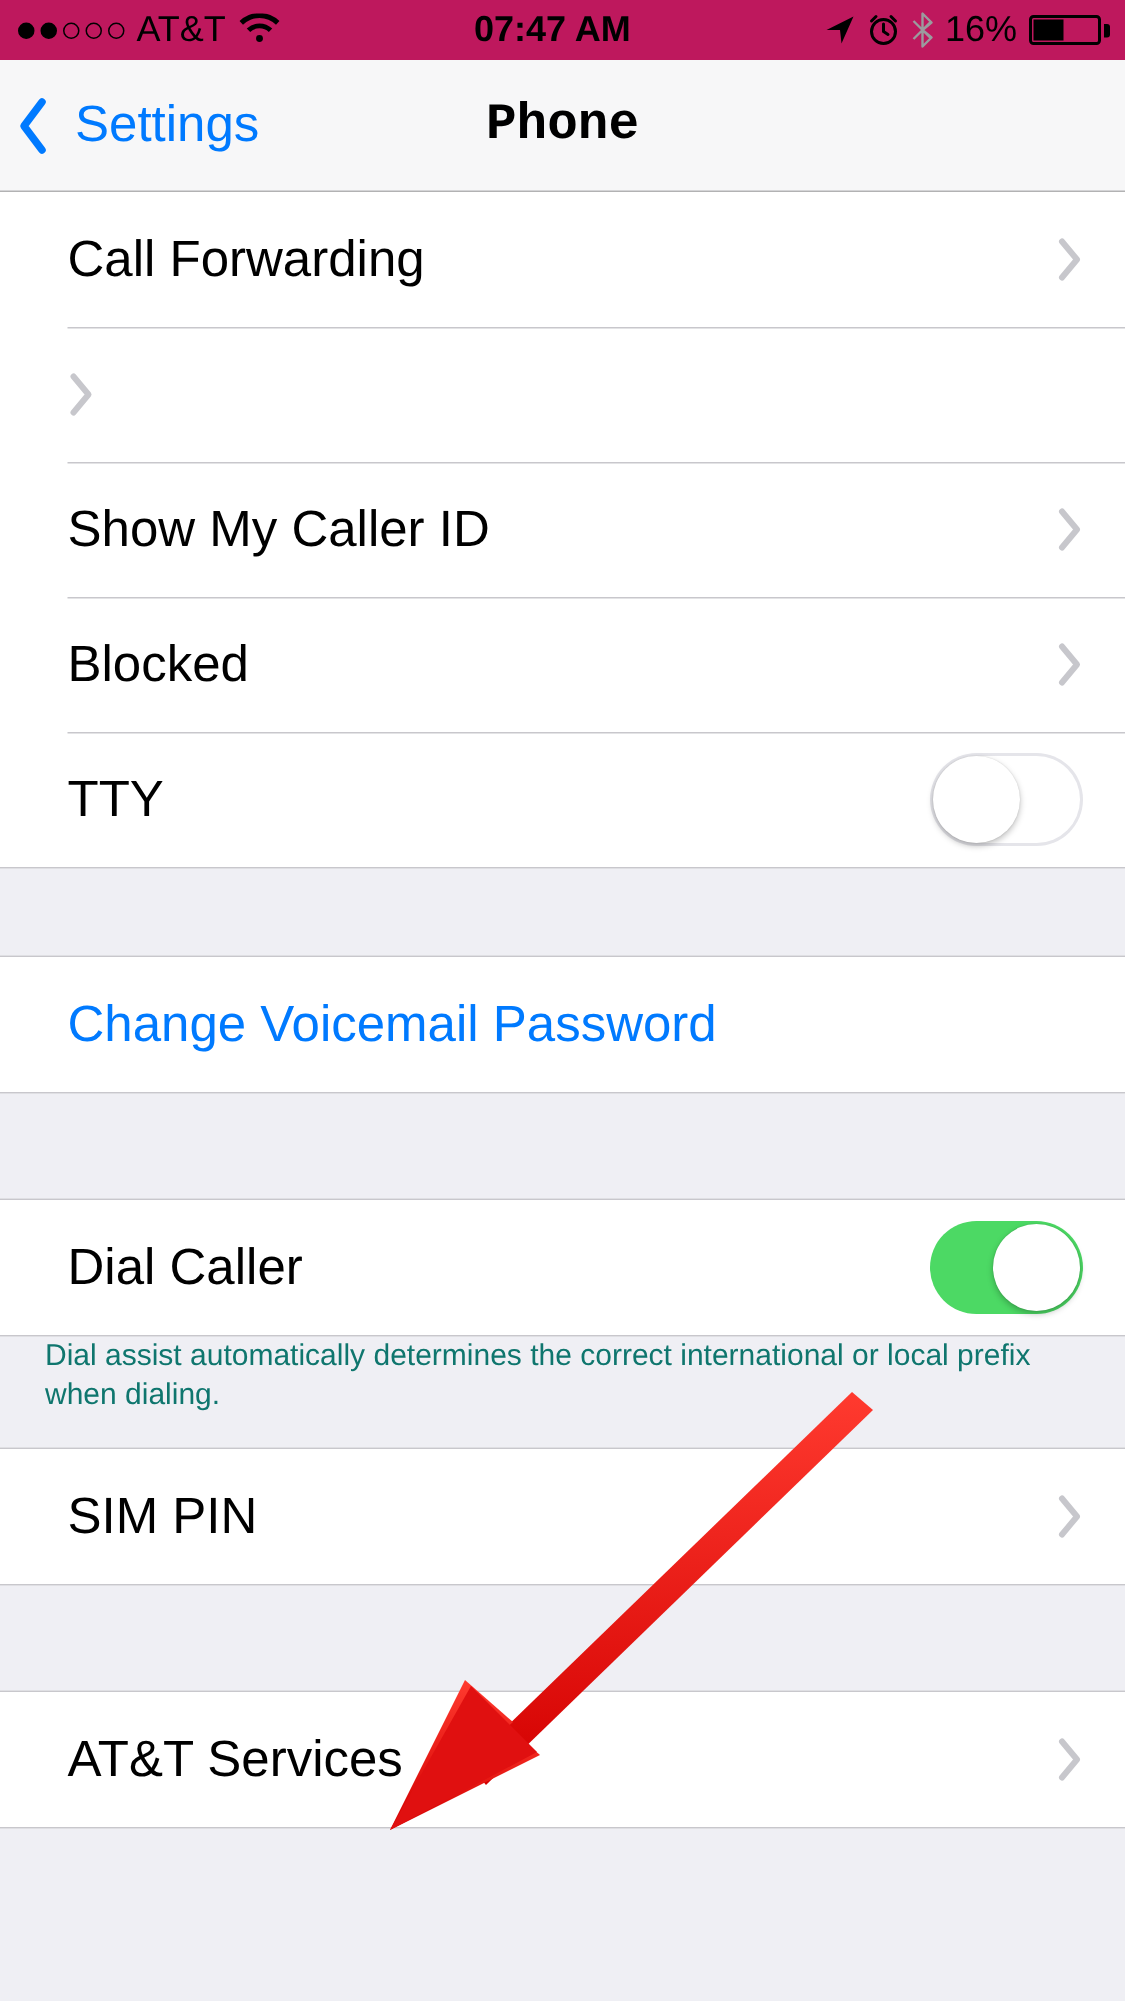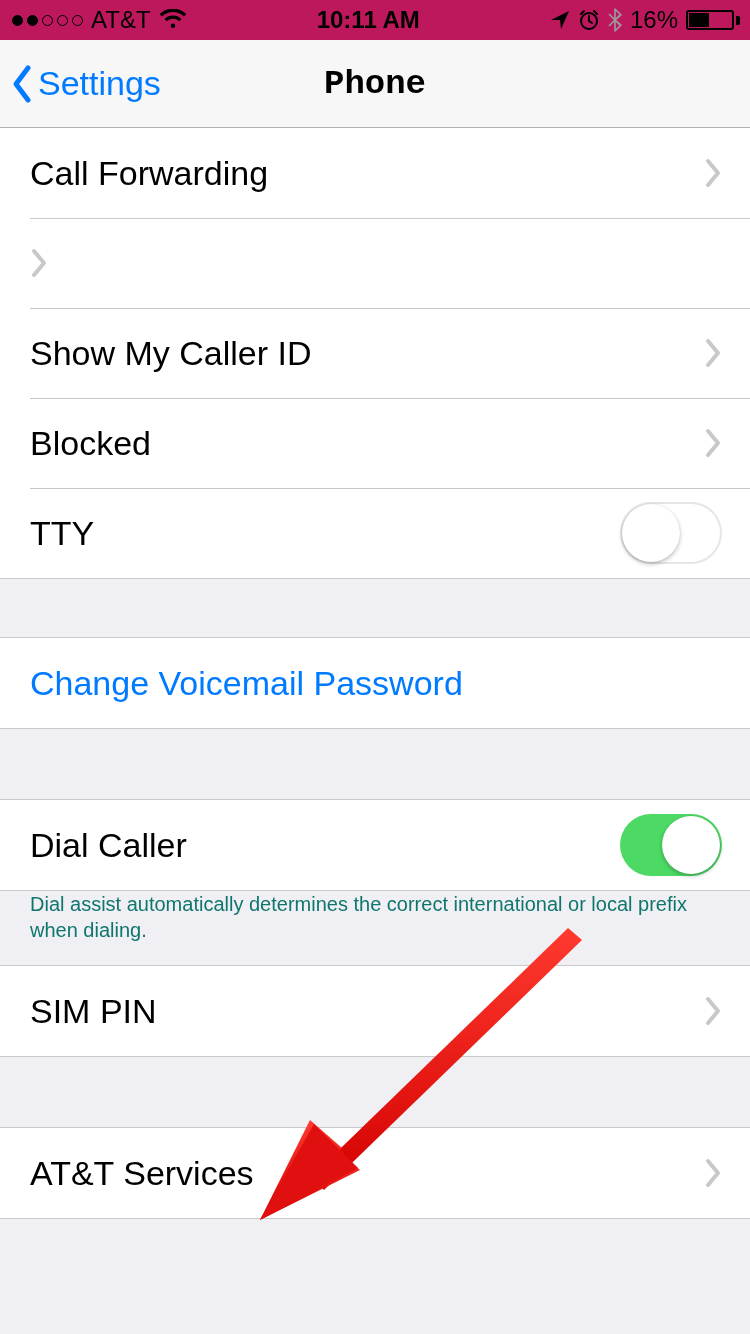--- a/index.html
+++ b/index.html
@@ -49,29 +49,30 @@
     border-bottom: 1px solid #b2b2b3;
   }
   .nav-back {
     position: absolute;
     left: 10px;
     top: 0; bottom: 0;
     display: flex;
     align-items: center;
     color: #007aff;
     font-size: 34px;
-    gap: 4px;
+    gap: 16px;
   }
   .nav-title { font-size: 34px; font-weight: 600; font-family: Liberation Mono, monospace; }
 
   
   .section {
     background: #fff;
     border-top: 1px solid #c8c7cc;
     border-bottom: 1px solid #c8c7cc;
+    padding-left: 15px;
   }
   .gap-58 { height: 58px; }
   .gap-70 { height: 70px; }
   .gap-tail { height: 58px; }
 
   .row {
     height: 90px;
     display: flex;
     align-items: center;
     padding-left: 30px;
@@ -134,21 +135,21 @@
         <span class="sig-dot"></span>
         <span class="sig-dot"></span>
     </span>
     <span>AT&amp;T</span>
     <span class="wifi-icon">
       <svg width="28" height="22" viewBox="0 0 28 22">
           <path d="M14 19a2.3 2.3 0 100-4.6 2.3 2.3 0 000 4.6zm-6.2-6.7a9 9 0 0112.4 0l2.3-2.3a12.3 12.3 0 00-17 0l2.3 2.3zM3 7.5a15.6 15.6 0 0122 0L27.3 5a19 19 0 00-26.6 0L3 7.5z" fill="#000"></path>
         </svg>
     </span>
   </div>
-  <div class="status-center">10:11 AM</div>
+  <div class="status-center">07:47 AM</div>
   <div class="status-right">
     <span class="loc-icon">
       <svg width="20" height="20" viewBox="0 0 20 20">
           <path d="M1 10L19 1l-8 18-1-9-9 0z" fill="#000"></path>
         </svg>
     </span>
     <span class="alarm-icon">
       <svg width="22" height="22" viewBox="0 0 22 22">
           <circle cx="11" cy="12" r="8" fill="none" stroke="#000" stroke-width="2"></circle>
           <path d="M11 7v5l3 2" stroke="#000" stroke-width="2" fill="none" stroke-linecap="round"></path>

